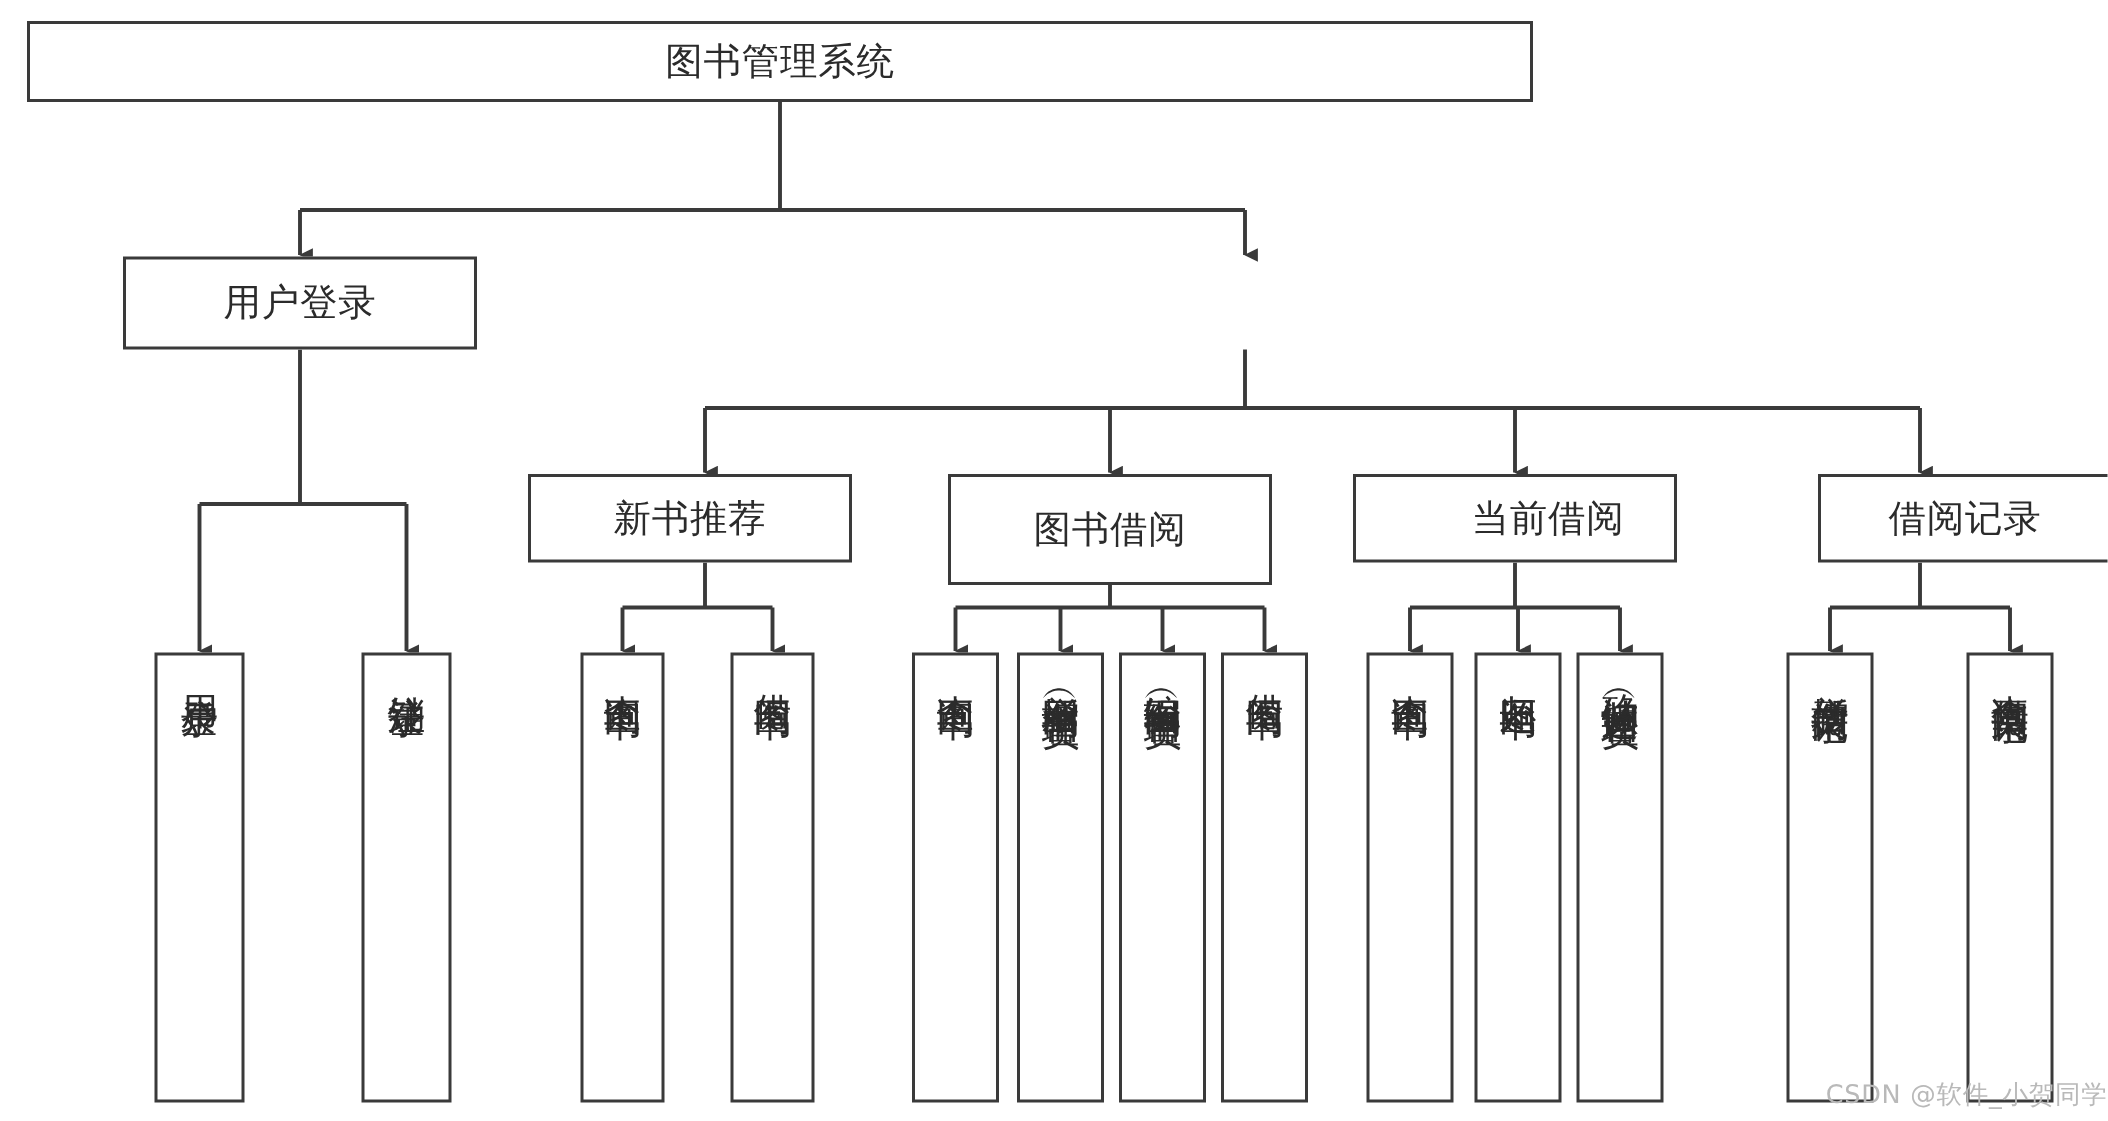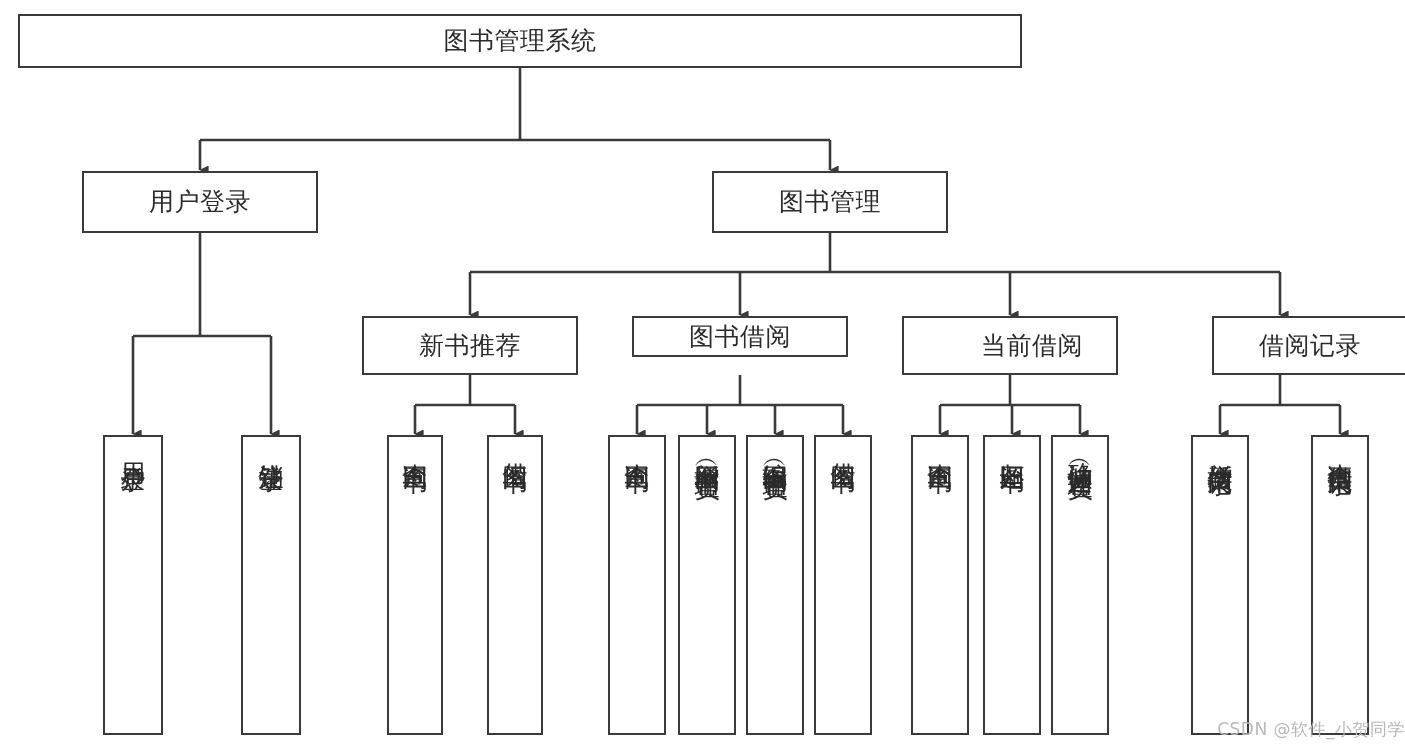--- a/index.html
+++ b/index.html
@@ -124,28 +124,25 @@
       </g>
   </svg>
 
   <div class="node root horiz" style="left: 18px; top: 14px; width: 1004px; height: 54px;">
     <span class="node-label">图书管理系统</span>
   </div>
 
   <div class="node horiz" style="left: 82px; top: 171px; width: 236px; height: 62px;">
     <span class="node-label">用户登录</span>
   </div>
-  <div class="node horiz" style="left: 712px; top: 171px; width: 236px; height: 62px;">
-    <span class="node-label">图书管理</span>
-  </div>
 
-  <div class="node horiz" style="left: 362px; top: 316px; width: 216px; height: 59px;">
+  <div class="node horiz" style="left: 352px; top: 316px; width: 216px; height: 59px;">
     <span class="node-label">新书推荐</span>
   </div>
-  <div class="node horiz" style="left: 632px; top: 316px; width: 216px; height: 41px;">
+  <div class="node horiz" style="left: 632px; top: 316px; width: 216px; height: 74px;">
     <span class="node-label">图书借阅</span>
   </div>
   <div class="node horiz" style="left: 902px; top: 316px; width: 216px; height: 59px; padding-left: 44px;">
     <span class="node-label">当前借阅</span>
   </div>
   <div class="node horiz" style="left: 1172px; top: 316px; width: 196px; height: 59px; margin-left: 40px;">
     <span class="node-label">借阅记录</span>
   </div>
 
   <div class="node vert" style="left: 103px; top: 435px; width: 60px; height: 300px;">

